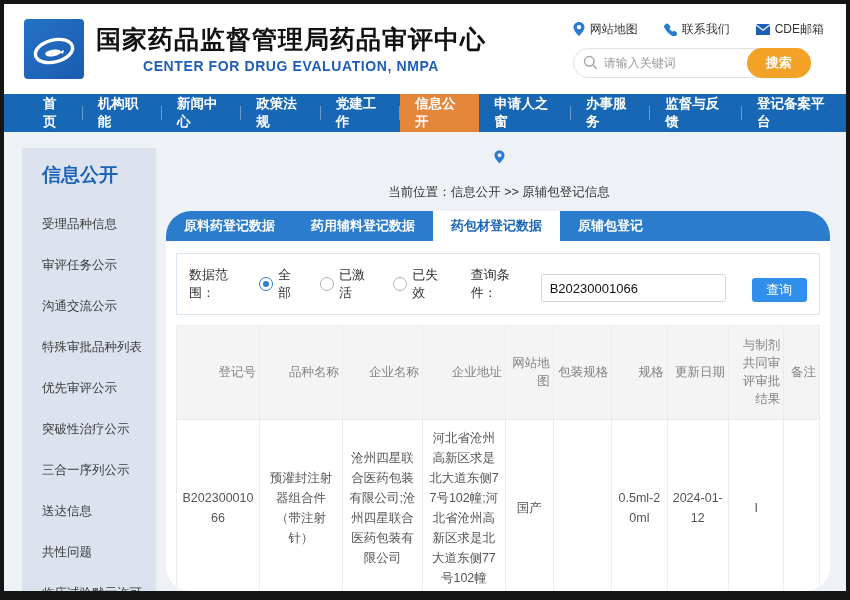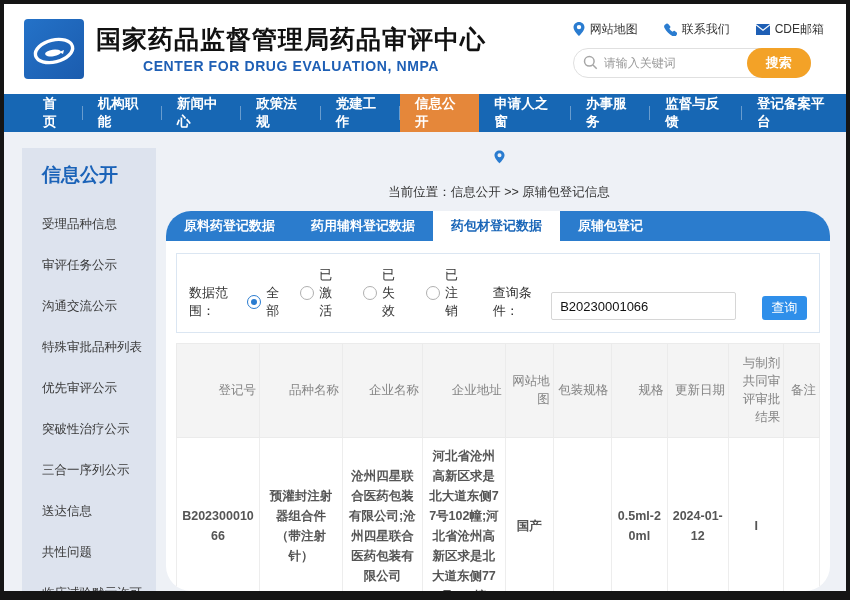--- a/index.html
+++ b/index.html
@@ -51,21 +51,21 @@
   .radio.checked { border-color:#2a7cd0; }
   .radio.checked::after { content:""; position:absolute; left:3px; top:3px; width:6px; height:6px; border-radius:50%; background:#2a7cd0; }
   .query-label { margin-left:4px; }
   .query-input { width:185px; height:28px; border:1px solid #d6d6d6; border-radius:2px; padding:0 8px; font-size:13px; color:#111; font-family:inherit; outline:none; }
   .query-btn { margin-left:18px; width:58px; height:24px; background:#2f8fea; color:#fff; border:none; border-radius:3px; font-size:13px; cursor:pointer; font-family:inherit; }
 
   
   .table-wrap { margin:10px 10px 0 10px; flex:0 0 auto; }
   table { width:100%; border-collapse:collapse; table-layout:fixed; }
   th { background:#f4f4f4; color:#848484; font-size:12.5px; font-weight:normal; border:1px solid #ebebeb; padding:10px 3px; text-align:right; line-height:1.45; }
-  td { border:1px solid #ededed; font-size:12.5px; color:#555; text-align:center; padding:8px 4px; line-height:1.6; word-break:break-all; height:118px;font-weight:bold; }
+  td { border:1px solid #ededed; font-size:12.5px; color:#555; text-align:center; padding:8px 4px; line-height:1.6; word-break:break-all; height:118px; }
 
   .ic-blue { fill:#2a7cd0; }
 </style>
 </head>
 <body>
 
 <div class="frame">
 
   <div class="header">
     <div class="brand">
@@ -168,24 +168,20 @@
             <span class="radio checked"></span>
             <span>全部</span>
           </span>
           <span class="radio-opt">
             <span class="radio"></span>
             <span>已激活</span>
           </span>
           <span class="radio-opt">
             <span class="radio"></span>
             <span>已失效</span>
-          </span>
-          <span class="radio-opt">
-            <span class="radio"></span>
-            <span>已注销</span>
           </span>
           <span class="query-label">查询条件：</span>
           <input class="query-input" value="B20230001066" style="">
           <button class="query-btn">查询</button>
         </div>
 
         <div class="table-wrap">
           <table>
             <colgroup>
               <col style="width:13.5%">

